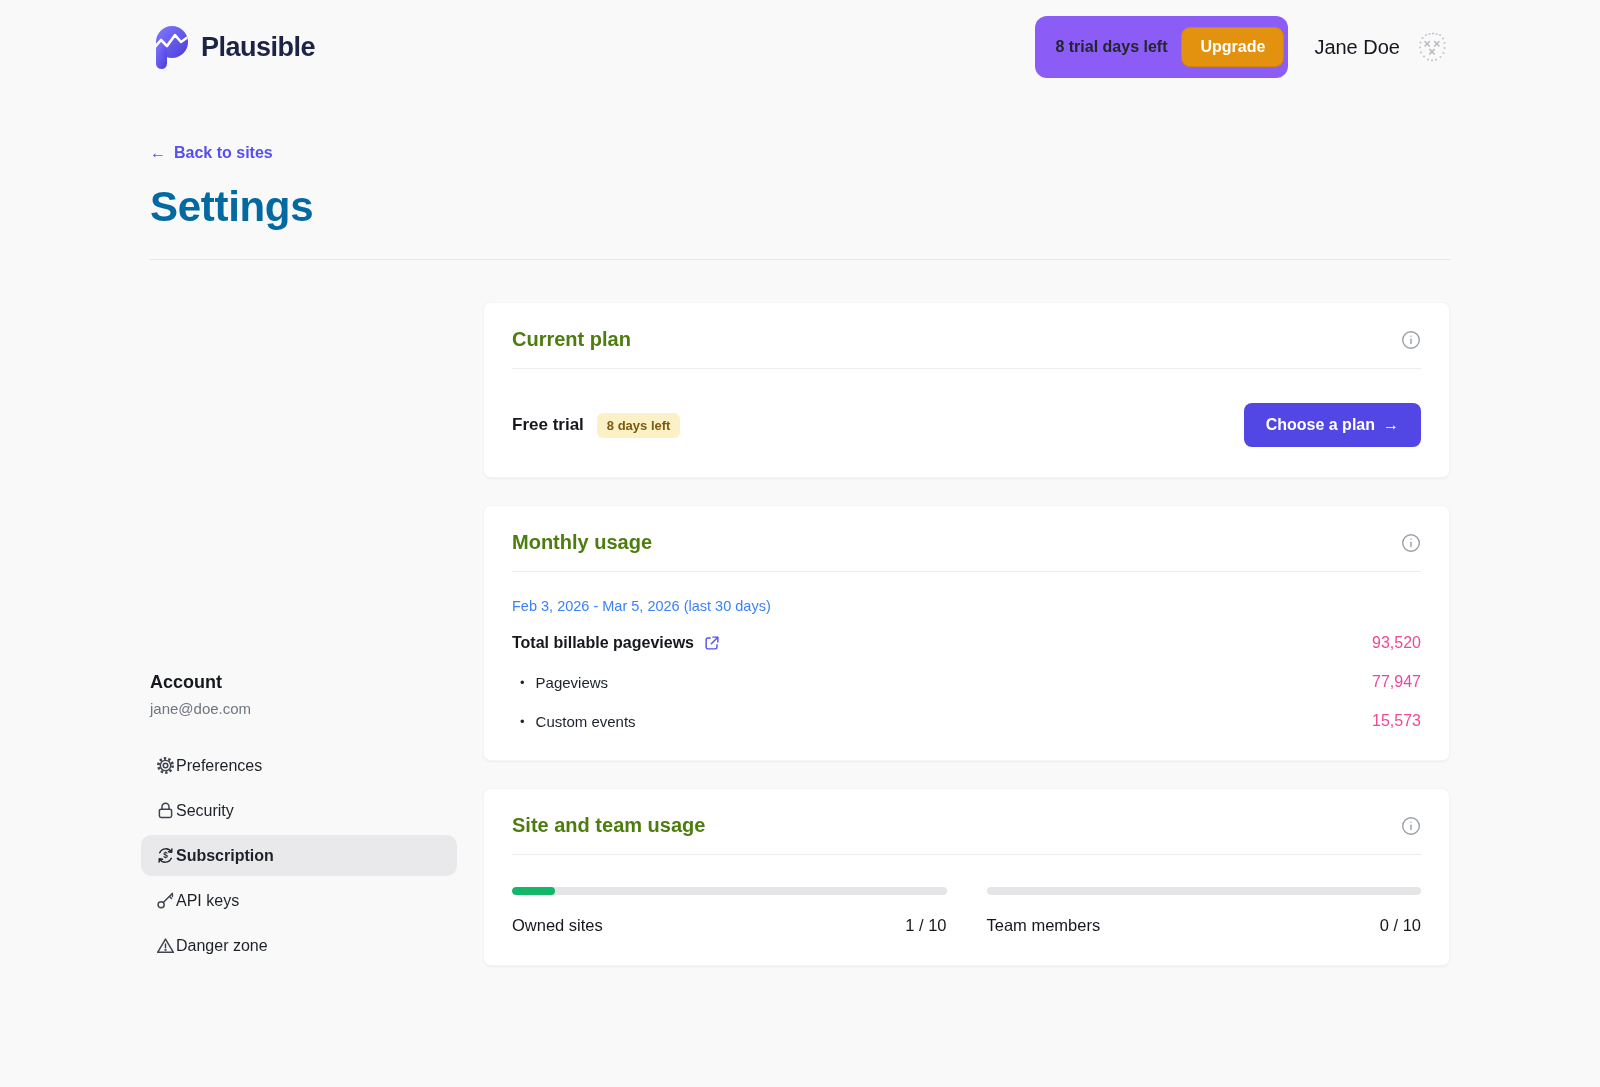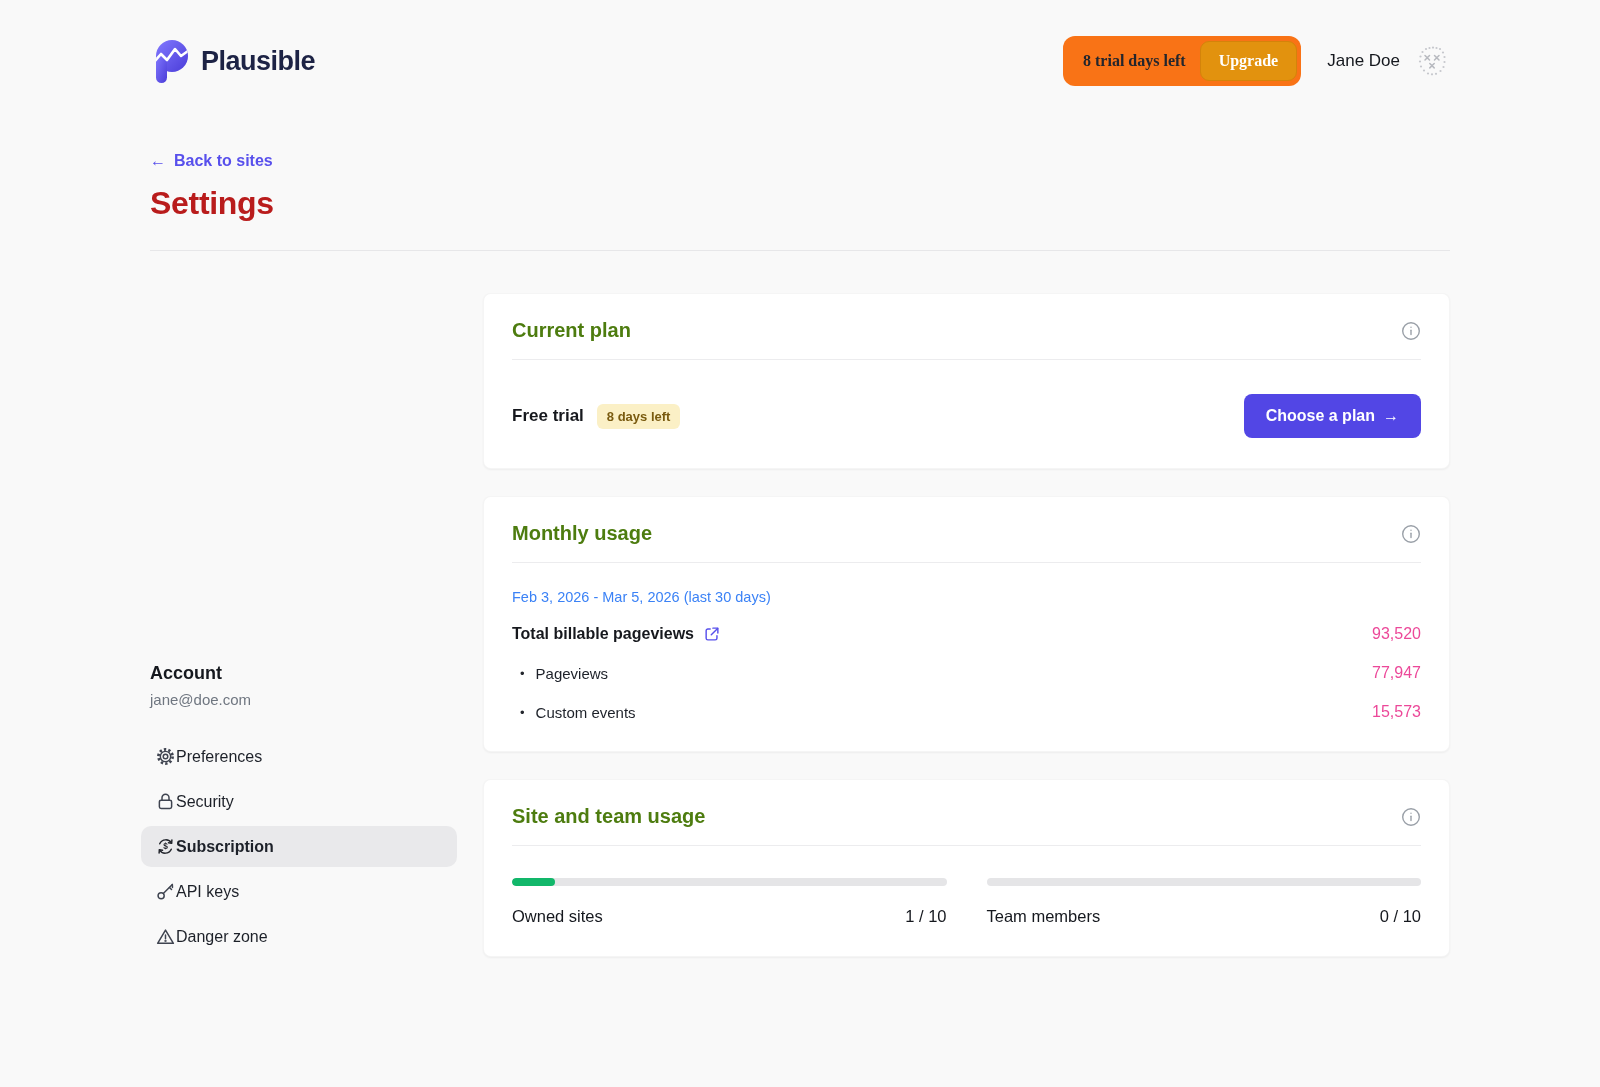--- a/index.html
+++ b/index.html
@@ -1,34 +1,34 @@
 <!DOCTYPE html>
 <html><head>
 <meta charset="utf-8">
 <style>
   * { margin:0; padding:0; box-sizing:border-box; }
   html,body { background:#f9f9f9; font-family:"Liberation Sans", sans-serif; color:#16181d; }
   body { min-height:1087px; }
-  .container { width:1300px; margin:0 auto; padding-top:36px; }
+  .container { width:1300px; margin:0 auto; padding-top:16px; }
 
   
   .topbar { display:flex; align-items:center; justify-content:space-between; }
   .brand { display:flex; align-items:center; gap:11px; cursor:pointer; }
   .brand-name { font-size:27px; font-weight:800; color:#1d2345; letter-spacing:-0.5px; }
   .top-right { display:flex; align-items:center; gap:26px; }
-  .trial-pill { display:flex; align-items:center; background:#f97316; border-radius:12px; padding:4px 4px 4px 20px; height:50px;font-family:Liberation Serif, serif; }
+  .trial-pill { display:flex; align-items:center; background:#8b5cf6; border-radius:12px; padding:4px 4px 4px 20px; height:62px; }
   .trial-text { font-size:16px; font-weight:600; color:#23262d; margin-right:14px; }
   .upgrade-btn { background:#e2920e; border:1px solid #d4830a; color:#fff; font-family:inherit; font-size:16px; font-weight:700; padding:10px 18px; border-radius:9px; cursor:pointer; }
   .user-menu { display:flex; align-items:center; gap:14px; cursor:pointer; }
-  .user-name { font-size:17px; font-weight:500; color:#15181e; }
+  .user-name { font-size:20px; font-weight:500; color:#15181e; }
 
   
   .page-head { margin-top:66px; }
   .back-link { display:inline-flex; gap:8px; align-items:center; color:#5850ec; font-size:16px; font-weight:700; text-decoration:none; cursor:pointer; }
-  .page-title { margin-top:15px; font-size:32px; font-weight:700; color:#b91c1c; letter-spacing:-0.3px; }
+  .page-title { margin-top:21px; font-size:42px; font-weight:700; color:#0369a1; letter-spacing:-0.3px; }
   .page-divider { margin-top:28px; border:none; border-top:1px solid #e7e7e9; }
 
   
   .content { display:flex; gap:26px; margin-top:42px; align-items:flex-end; }
   .sidebar { width:307px; flex-shrink:0; }
   .sidebar-title { font-size:18px; font-weight:700; color:#15181e; }
   .sidebar-email { margin-top:7px; font-size:15px; color:#6f7680; }
   .nav { margin-top:28px; display:flex; flex-direction:column; gap:4px; margin-left:-9px; }
   .nav-item { display:flex; align-items:center; padding:10px 14px; border-radius:10px; font-size:16px; color:#1d2129; cursor:pointer; }
   .nav-item svg { flex-shrink:0; }

